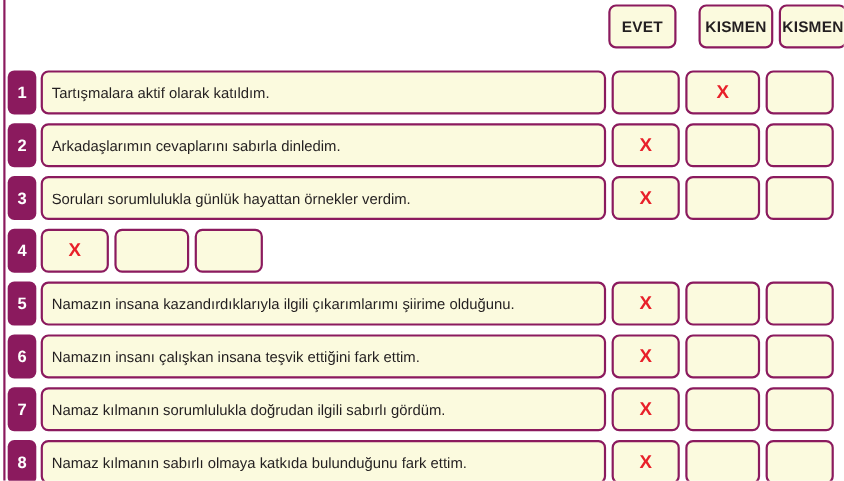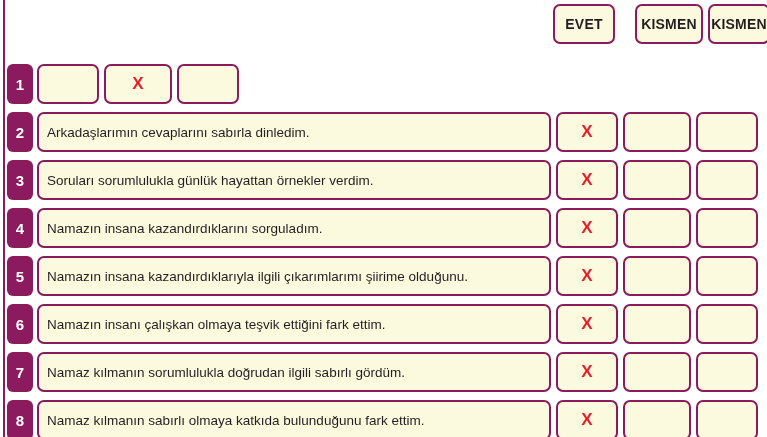--- a/index.html
+++ b/index.html
@@ -142,20 +142,21 @@
 
   <div class="header-row">
     <div class="header-spacer"></div>
     <div class="opt-head">EVET</div>
     <div class="opt-head wide">KISMEN</div>
     <div class="opt-head">KISMEN</div>
   </div>
 
   <div class="row">
     <div class="num-badge">1</div>
+    <div class="statement">Tartışmalara aktif olarak katıldım.</div>
     <div class="opt-cell"></div>
     <div class="opt-cell wide">X</div>
     <div class="opt-cell"></div>
   </div>
 
   <div class="row">
     <div class="num-badge">2</div>
     <div class="statement">Arkadaşlarımın cevaplarını sabırla dinledim.</div>
     <div class="opt-cell">X</div>
     <div class="opt-cell wide"></div>
@@ -165,37 +166,36 @@
   <div class="row">
     <div class="num-badge">3</div>
     <div class="statement">Soruları sorumlulukla günlük hayattan örnekler verdim.</div>
     <div class="opt-cell">X</div>
     <div class="opt-cell wide"></div>
     <div class="opt-cell"></div>
   </div>
 
   <div class="row">
     <div class="num-badge">4</div>
-    <div class="statement">Namazın insana kazandırdıklarını sorguladım.</div>
     <div class="opt-cell">X</div>
     <div class="opt-cell wide"></div>
     <div class="opt-cell"></div>
   </div>
 
   <div class="row">
     <div class="num-badge">5</div>
     <div class="statement">Namazın insana kazandırdıklarıyla ilgili çıkarımlarımı şiirime olduğunu.</div>
     <div class="opt-cell">X</div>
     <div class="opt-cell wide"></div>
     <div class="opt-cell"></div>
   </div>
 
   <div class="row">
     <div class="num-badge">6</div>
-    <div class="statement">Namazın insanı çalışkan olmaya teşvik ettiğini fark ettim.</div>
+    <div class="statement">Namazın insanı çalışkan insana teşvik ettiğini fark ettim.</div>
     <div class="opt-cell">X</div>
     <div class="opt-cell wide"></div>
     <div class="opt-cell"></div>
   </div>
 
   <div class="row">
     <div class="num-badge">7</div>
     <div class="statement">Namaz kılmanın sorumlulukla doğrudan ilgili sabırlı gördüm.</div>
     <div class="opt-cell">X</div>
     <div class="opt-cell wide"></div>

